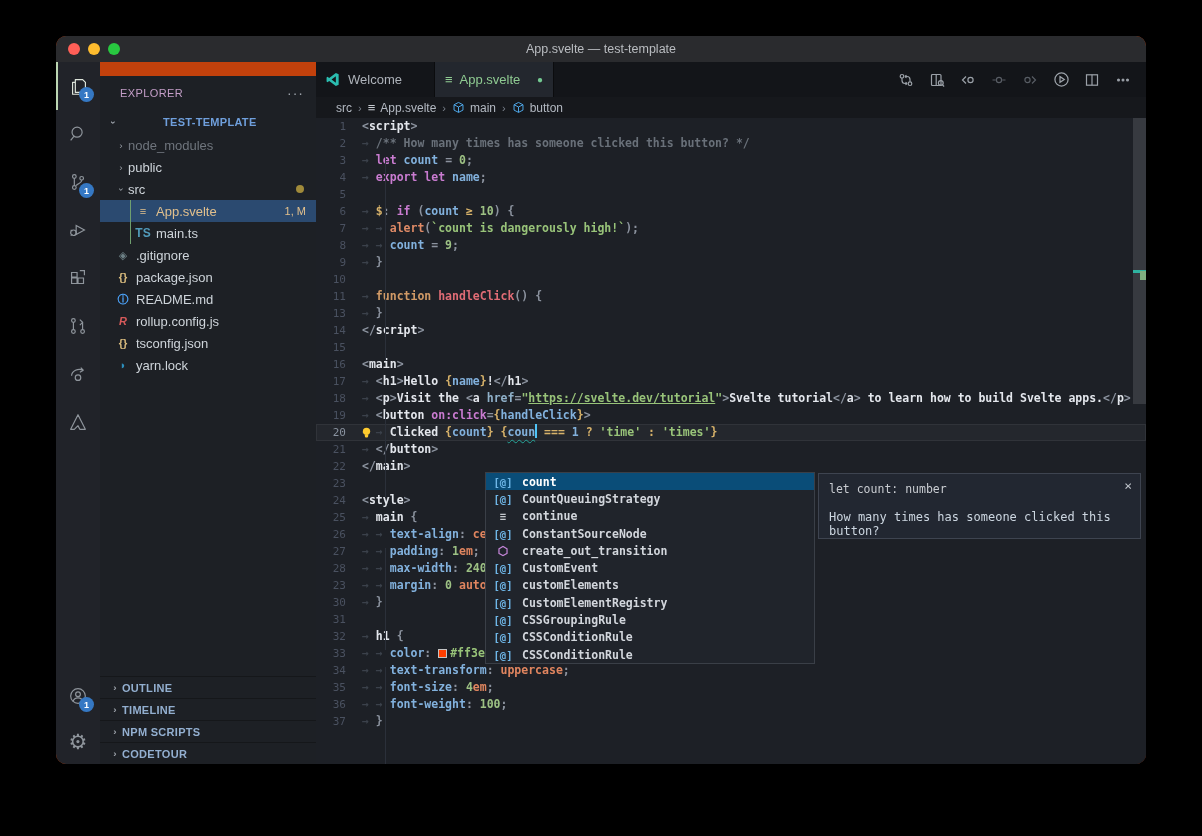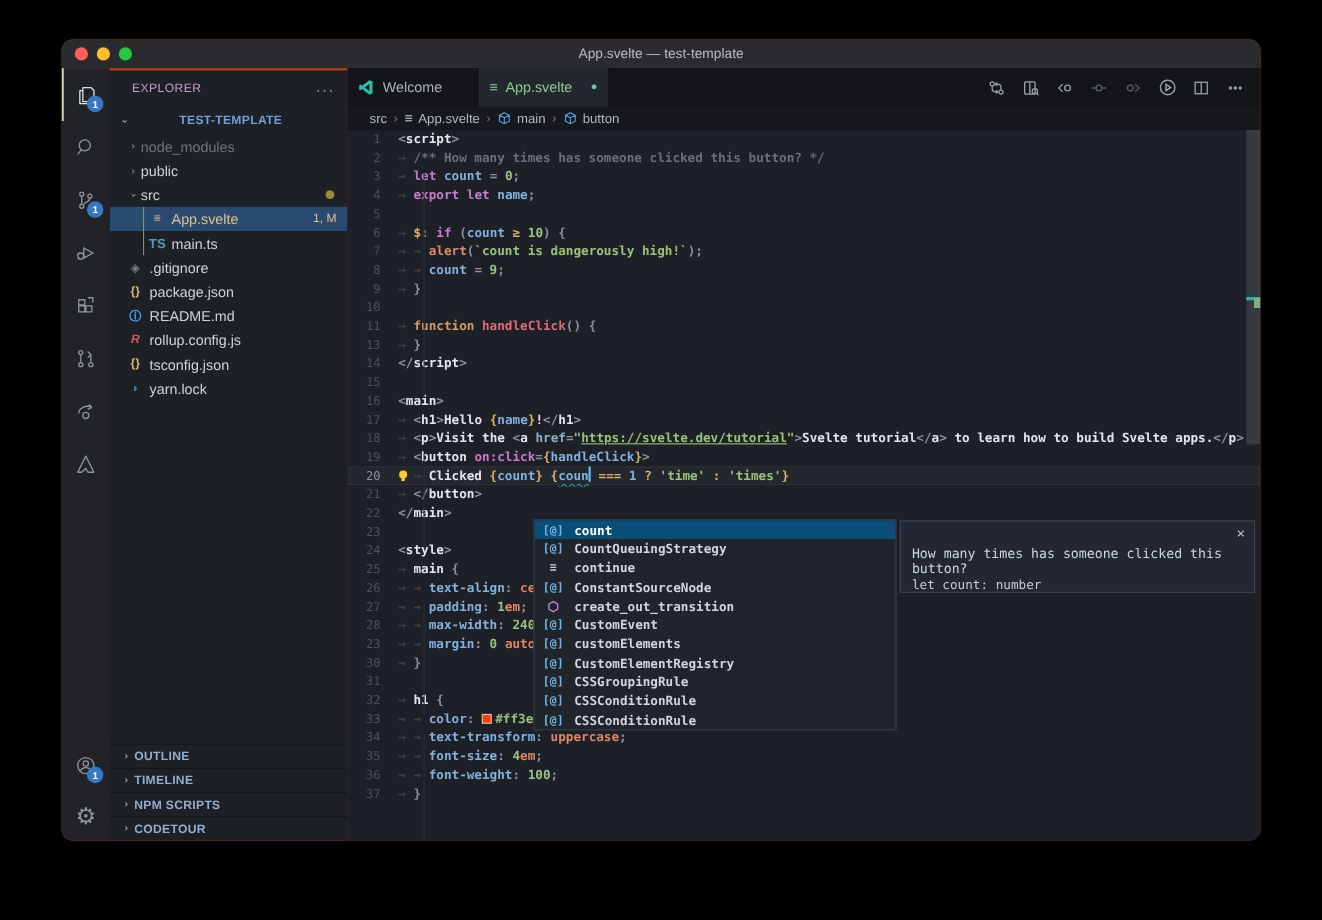--- a/index.html
+++ b/index.html
@@ -21,21 +21,21 @@
   .ab-item { position:relative; width:44px; height:48px; display:flex; align-items:center;
     justify-content:center; cursor:pointer; color:#8f959c; }
   .ab-item.active { color:#dde4da; border-left:2px solid #bcd6b2; }
   .ab-item svg { stroke:currentColor; fill:none; stroke-width:1.3; }
   .badge { position:absolute; right:6px; bottom:8px; min-width:15px; height:15px; border-radius:8px;
     background:#3578c4; color:#fff; font-size:9px; display:flex; align-items:center;
     justify-content:center; font-weight:bold; }
   .ab-bottom { margin-top:auto; }
   .gear { font-size:21px; color:#8f959c; }
   
-  #sidebar { position:absolute; left:44px; top:28px; width:216px; bottom:0; background:#1d2025;
+  #sidebar { position:absolute; left:44px; top:40px; width:216px; bottom:0; background:#1d2025;
     font-size:13px; color:#ced4da; }
   #sb-header { height:34px; display:flex; align-items:center; padding:0 12px 0 20px;
     font-size:11px; letter-spacing:.4px; color:#c49ec8; }
   #sb-header .more { margin-left:auto; color:#9aa0a8; font-size:14px; letter-spacing:1px; cursor:pointer; }
   .sb-root { height:24px; display:flex; align-items:center; padding-left:6px; font-weight:bold;
     font-size:11px; color:#6f9fdc; letter-spacing:.3px; cursor:pointer;gap:43px; }
   .chev { display:inline-block; color:#9aa0a8; font-size:10px; width:14px; text-align:center;
     transform:scale(1,.9); }
   .chev.open { transform:rotate(90deg) scale(1,.9); }
   #tree { position:relative; }
@@ -454,22 +454,22 @@
             <span class="sg-ic"><span class="ic-var">[@]</span></span>
             <span>CSSConditionRule</span>
           </div>
           <div class="sg-row">
             <span class="sg-ic"><span class="ic-var">[@]</span></span>
             <span>CSSConditionRule</span>
           </div>
         </div>
 
       <div id="hoverdoc">
+        <div id="hd-sig">let count: number</div>
         <div id="hd-desc">How many times has someone clicked this button?</div>
-        <div id="hd-sig">let count: number</div>
         <span id="hd-close">×</span>
       </div>
 
       <div id="scrollbar">
         <div id="sb-slider"></div>
         <div id="sb-mark"></div>
         <div id="sb-mark2"></div>
       </div>
     </div>
   </div>

